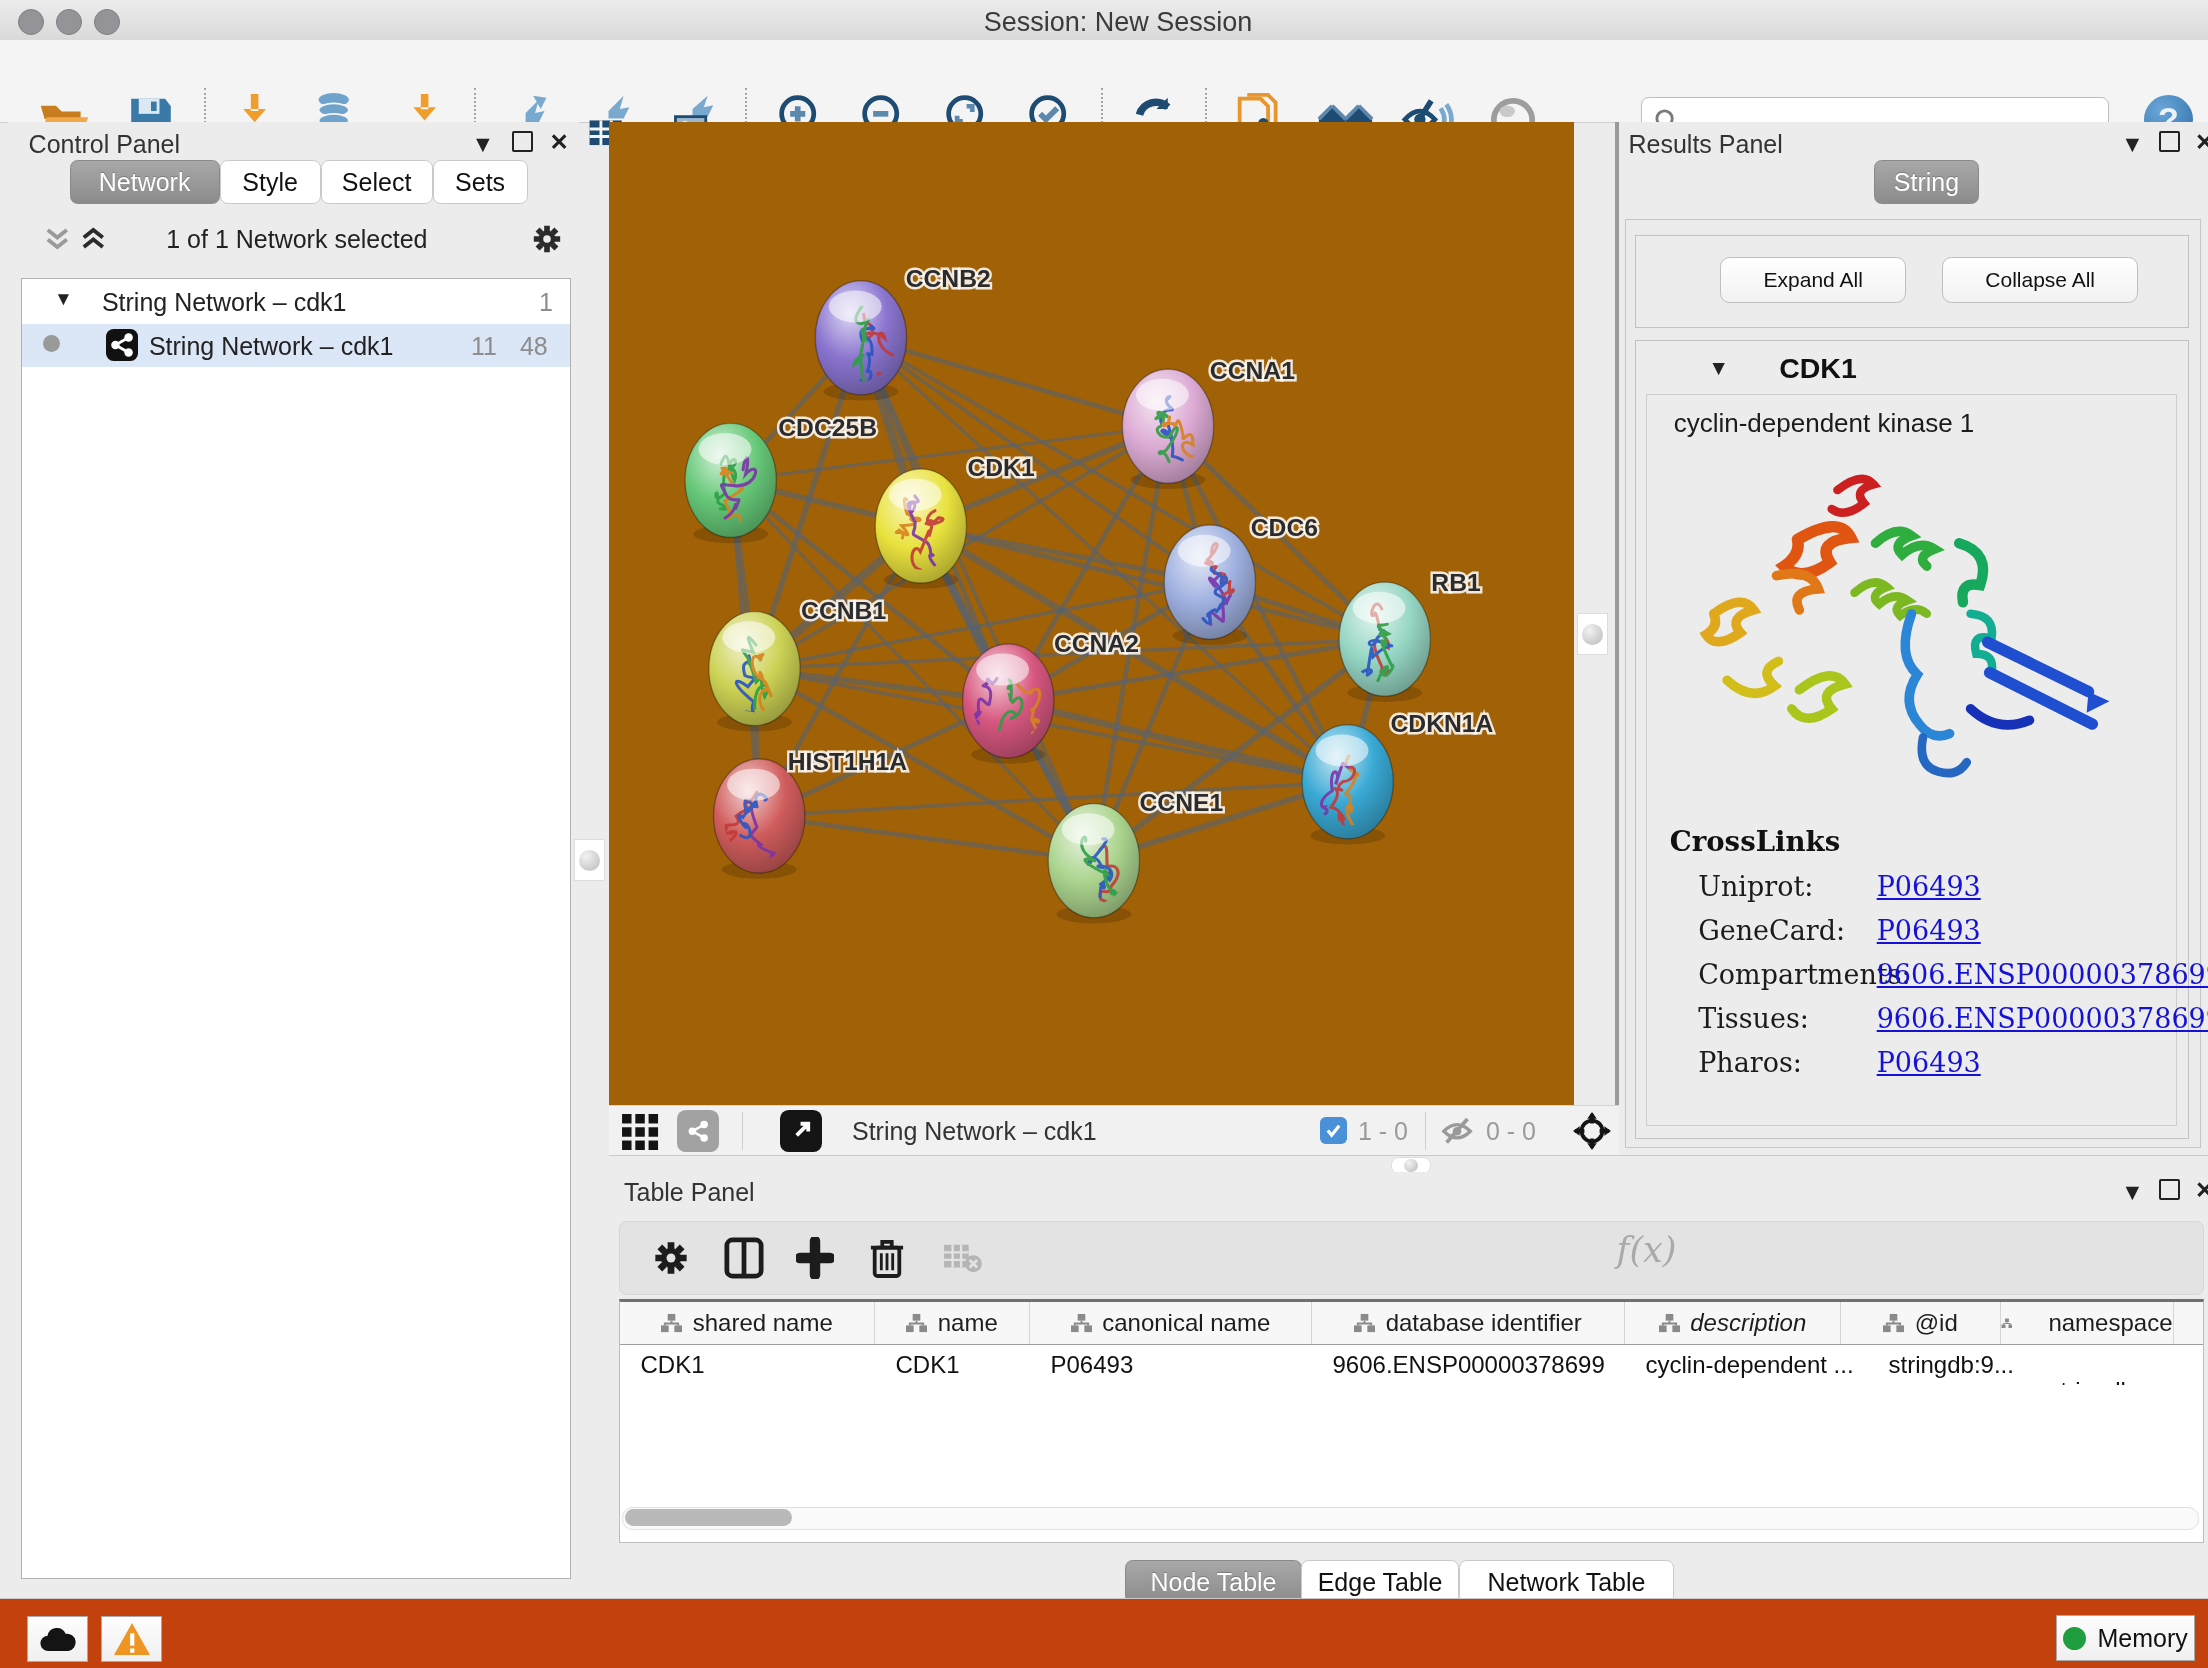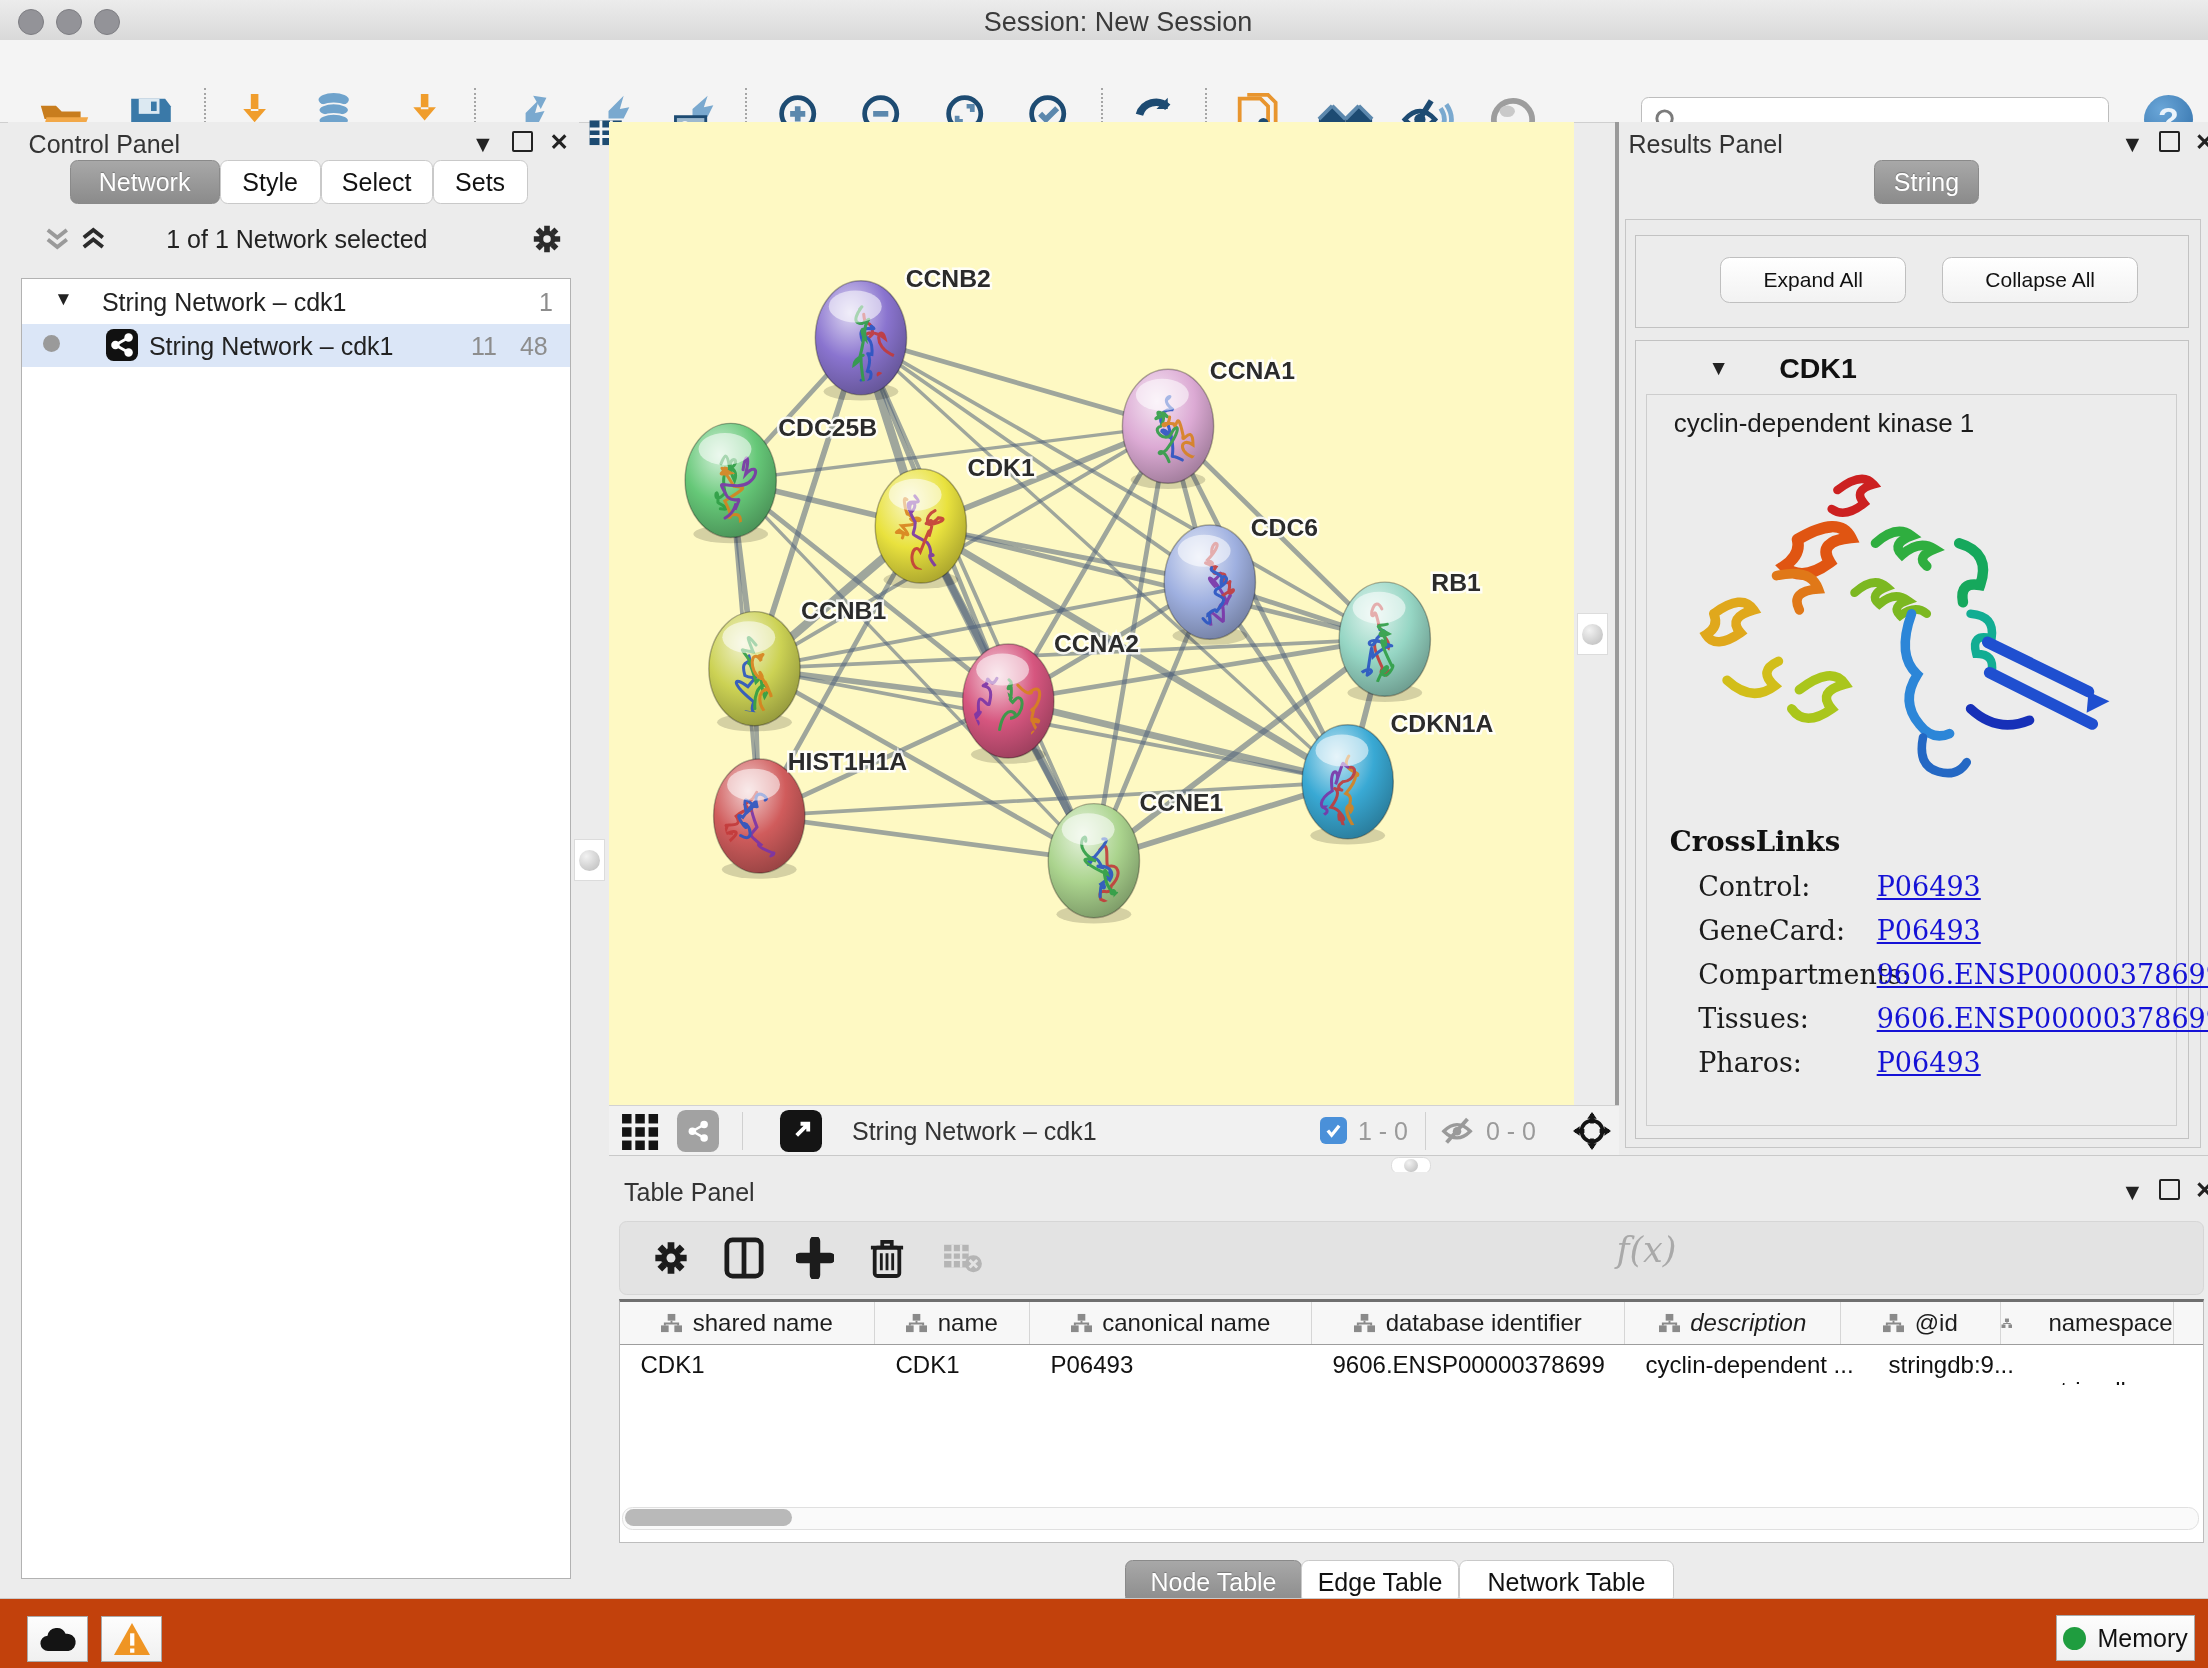--- a/index.html
+++ b/index.html
@@ -42,21 +42,21 @@
   .tree-row{position:absolute;left:0;width:100%;height:43px;font-size:25px;}
   .tree-row .cnt{position:absolute;font-size:25px;color:#8d8d8d;}
   #tree-child{background:#dbe6f7;}
   .share-badge{position:absolute;width:32px;height:32px;border-radius:7.6px;background:#111;top:4.8px;}
   
   .vsplit-handle,.hsplit-handle{position:absolute;background:#fff;border:1px solid #dcdcdc;
       display:flex;align-items:center;justify-content:center;}
   .grip{width:21px;height:21px;border-radius:50%;background:radial-gradient(circle at 35% 30%,#f2f2f2,#b9b9b9);}
   #right-split-line{position:absolute;left:1615px;top:122px;width:3.8px;height:1033px;background:#9a9a9a;}
   
-  #network-view{position:absolute;left:609px;top:122px;width:965px;height:983px;background:#fef9c3;}
+  #network-view{position:absolute;left:609px;top:122px;width:965px;height:983px;background:#a16207;}
   #net-toolbar{position:absolute;left:609px;top:1105px;width:1600px;height:49px;background:#f1f1f1;
                border-top:1px solid #d2d2d2;border-bottom:1px solid #c9c9c9;}
   #net-toolbar .lbl{position:absolute;top:10.5px;font-size:25px;color:#333;}
   #net-toolbar .cnt{position:absolute;top:10.5px;font-size:25px;color:#9a9a9a;}
   .nt-sep{position:absolute;top:5.7px;height:38px;border-left:1.9px solid #d0d0d0;}
   .blk-btn{position:absolute;top:3.8px;width:42px;height:42px;border-radius:8.6px;background:#141414;border:none;
            display:flex;align-items:center;justify-content:center;padding:0;}
   
   #results-panel{position:absolute;left:1619px;top:122px;width:590px;height:1033px;background:#ececec;}
   #rp-box{position:absolute;left:5.7px;top:97px;width:574px;height:927px;background:#ebebeb;
@@ -708,21 +708,21 @@
               <path d="M318 200 L424 252 M320 232 L428 286" stroke="#1f4fd0" stroke-width="12"></path>
               <path d="M424 252 l22 10 -24 12 z" fill="#1f4fd0" stroke="none"></path>
               <path d="M300 270 q28 26 62 12" stroke="#1730b8" stroke-width="10"></path>
               <path d="M250 300 q-6 30 16 36 q20 6 30 -10" stroke="#2468c4" stroke-width="9"></path>
             </g>
           </svg>
           <div id="crosslinks">
             <h3>CrossLinks</h3>
             <div id="xl-rows">
                 <div class="xl-row">
-                  <span class="xl-label">Control:</span>
+                  <span class="xl-label">Uniprot:</span>
                   <span class="xl-value" style="color: rgb(21, 18, 214);">P06493</span>
                 </div>
                 <div class="xl-row">
                   <span class="xl-label">GeneCard:</span>
                   <span class="xl-value" style="color: rgb(21, 18, 214);">P06493</span>
                 </div>
                 <div class="xl-row">
                   <span class="xl-label">Compartments:</span>
                   <span class="xl-value" style="color: rgb(21, 18, 214);">9606.ENSP00000378699</span>
                 </div>

